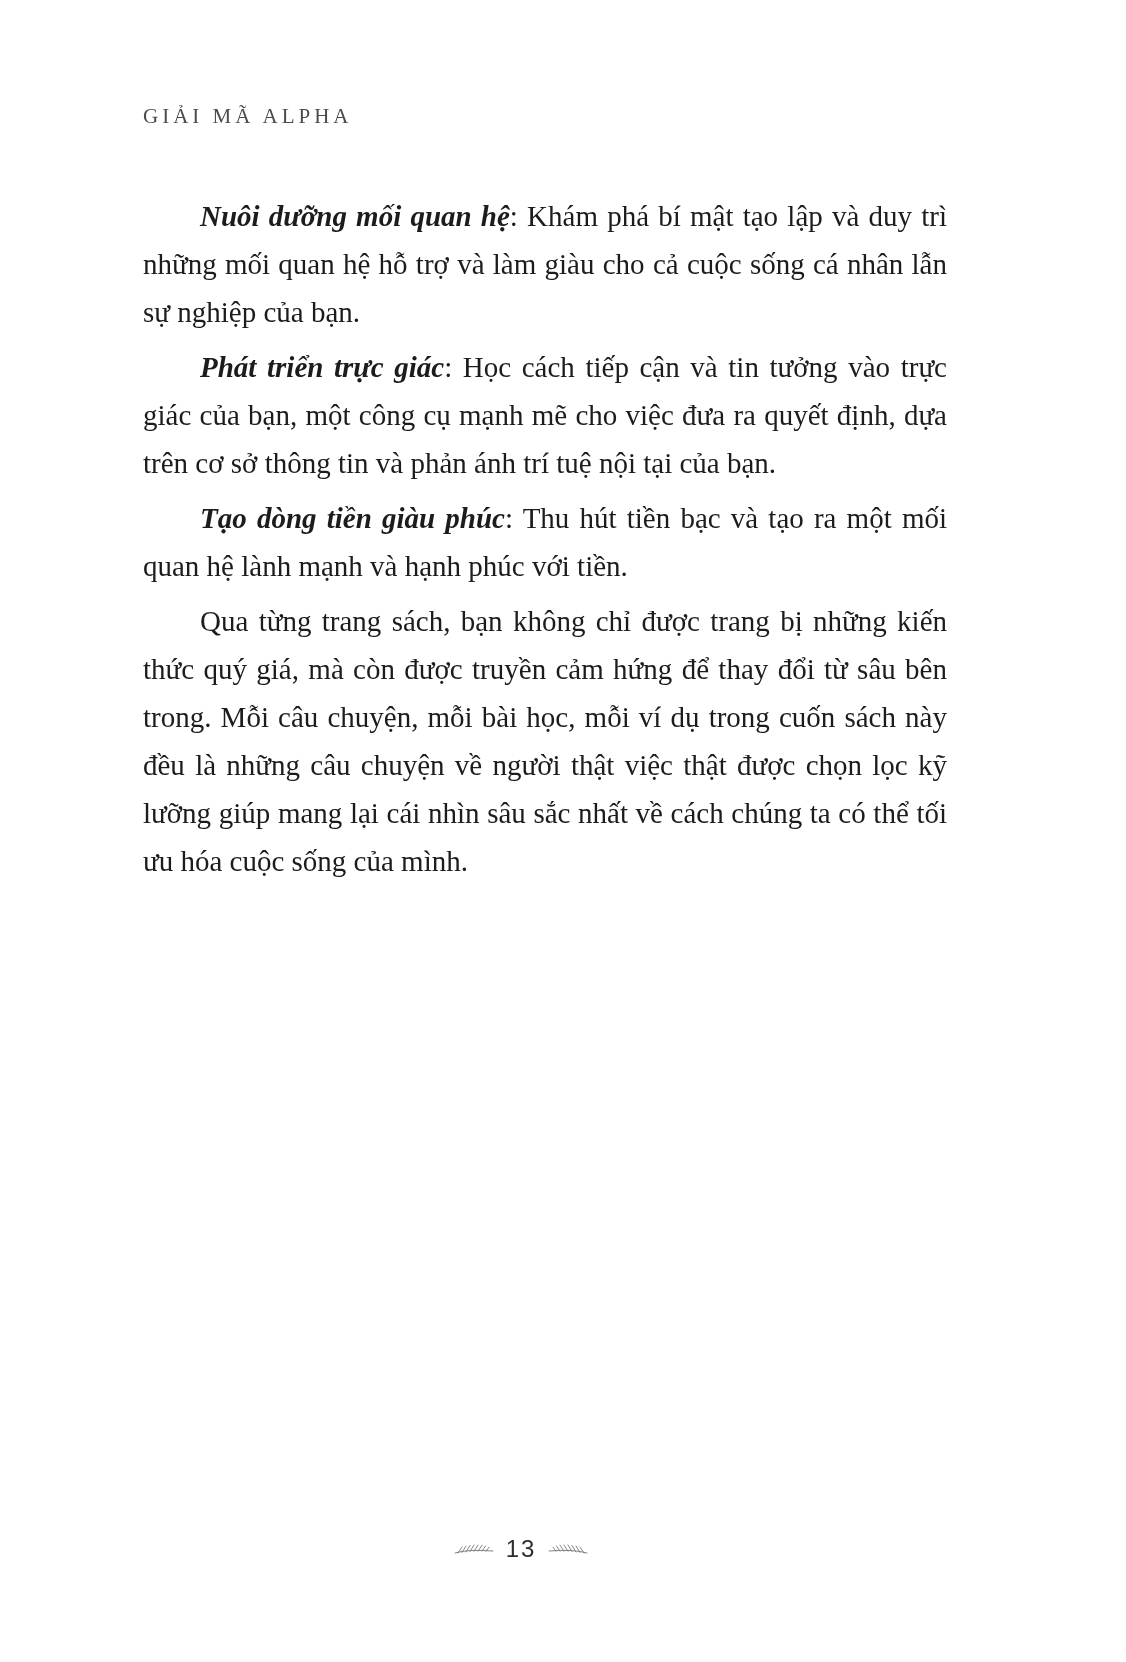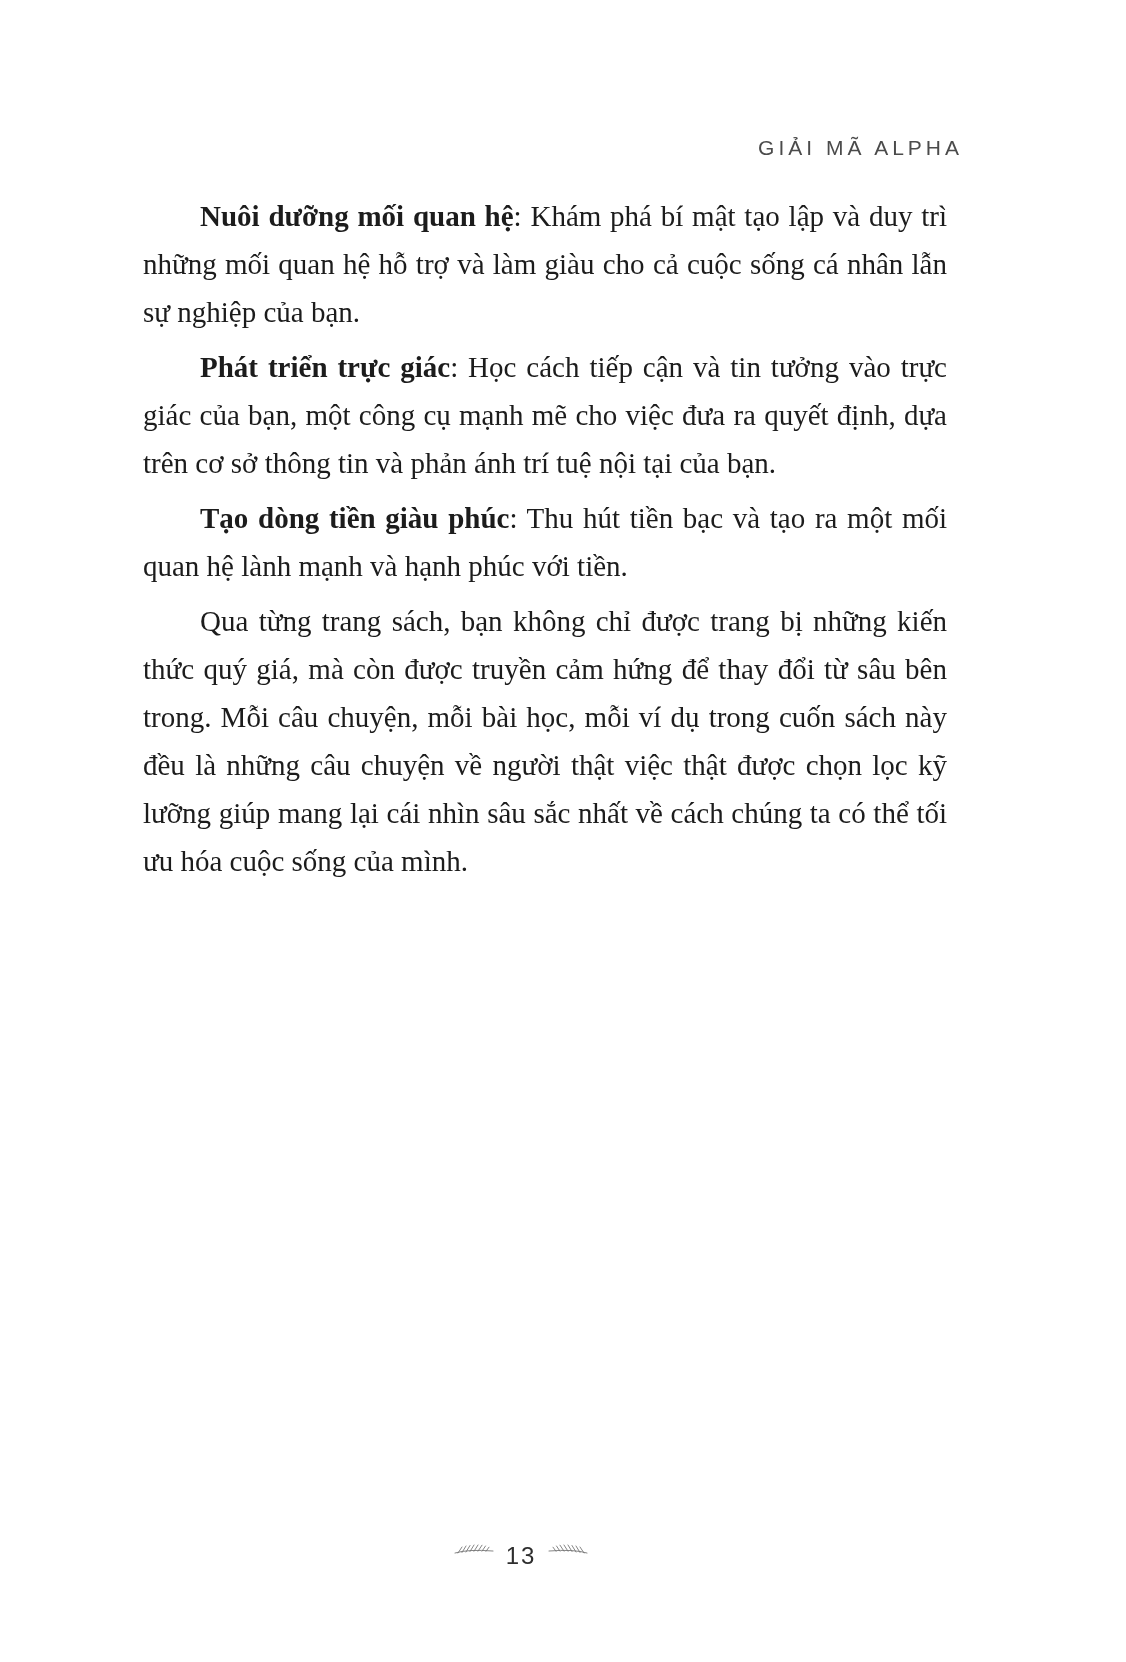--- a/index.html
+++ b/index.html
@@ -13,58 +13,58 @@
     position: relative;
     font-family: "Liberation Serif", serif;
     color: #1c1c1c;
     overflow: hidden;
   }
   .running-header {
     position: absolute;
     top: 104px;
     left: 143px;
     width: 820px;
-    text-align: right;
-    font-family: Liberation Sans, sans-serif;
+    text-align: left;
+    font-family: Liberation Serif, serif;
     font-size: 21px;
     font-weight: 400;
     letter-spacing: 4px;
     color: #4b4b4b;
-    margin-top: 32px;
   }
   .content {
     position: absolute;
     top: 192px;
     left: 143px;
     width: 804px;
     font-size: 29px;
     line-height: 48px;
     text-align: justify;
   }
   .content p {
     margin: 0 0 7px 0;
     text-indent: 57px;
   }
   .content p .lead {
     font-weight: bold;
+    font-style: italic;
   }
   .page-footer {
     position: absolute;
     top: 1534px;
     left: 0;
     width: 1042px;
     text-align: center;
     font-family: "Liberation Sans", sans-serif;
     font-size: 24px;
     color: #2e2e2e;
     letter-spacing: 2px;
   }
   .page-footer .wrap {
     display: inline-flex;
-    align-items: flex-start;
+    align-items: center;
     gap: 12px;
   }
   .ornament {
     display: inline-block;
     width: 40px;
     height: 14px;
     opacity: 0.75;
   }
   .ornament svg { display: block; width: 100%; height: 100%; }
   .ornament.right { transform: scaleX(-1); }

